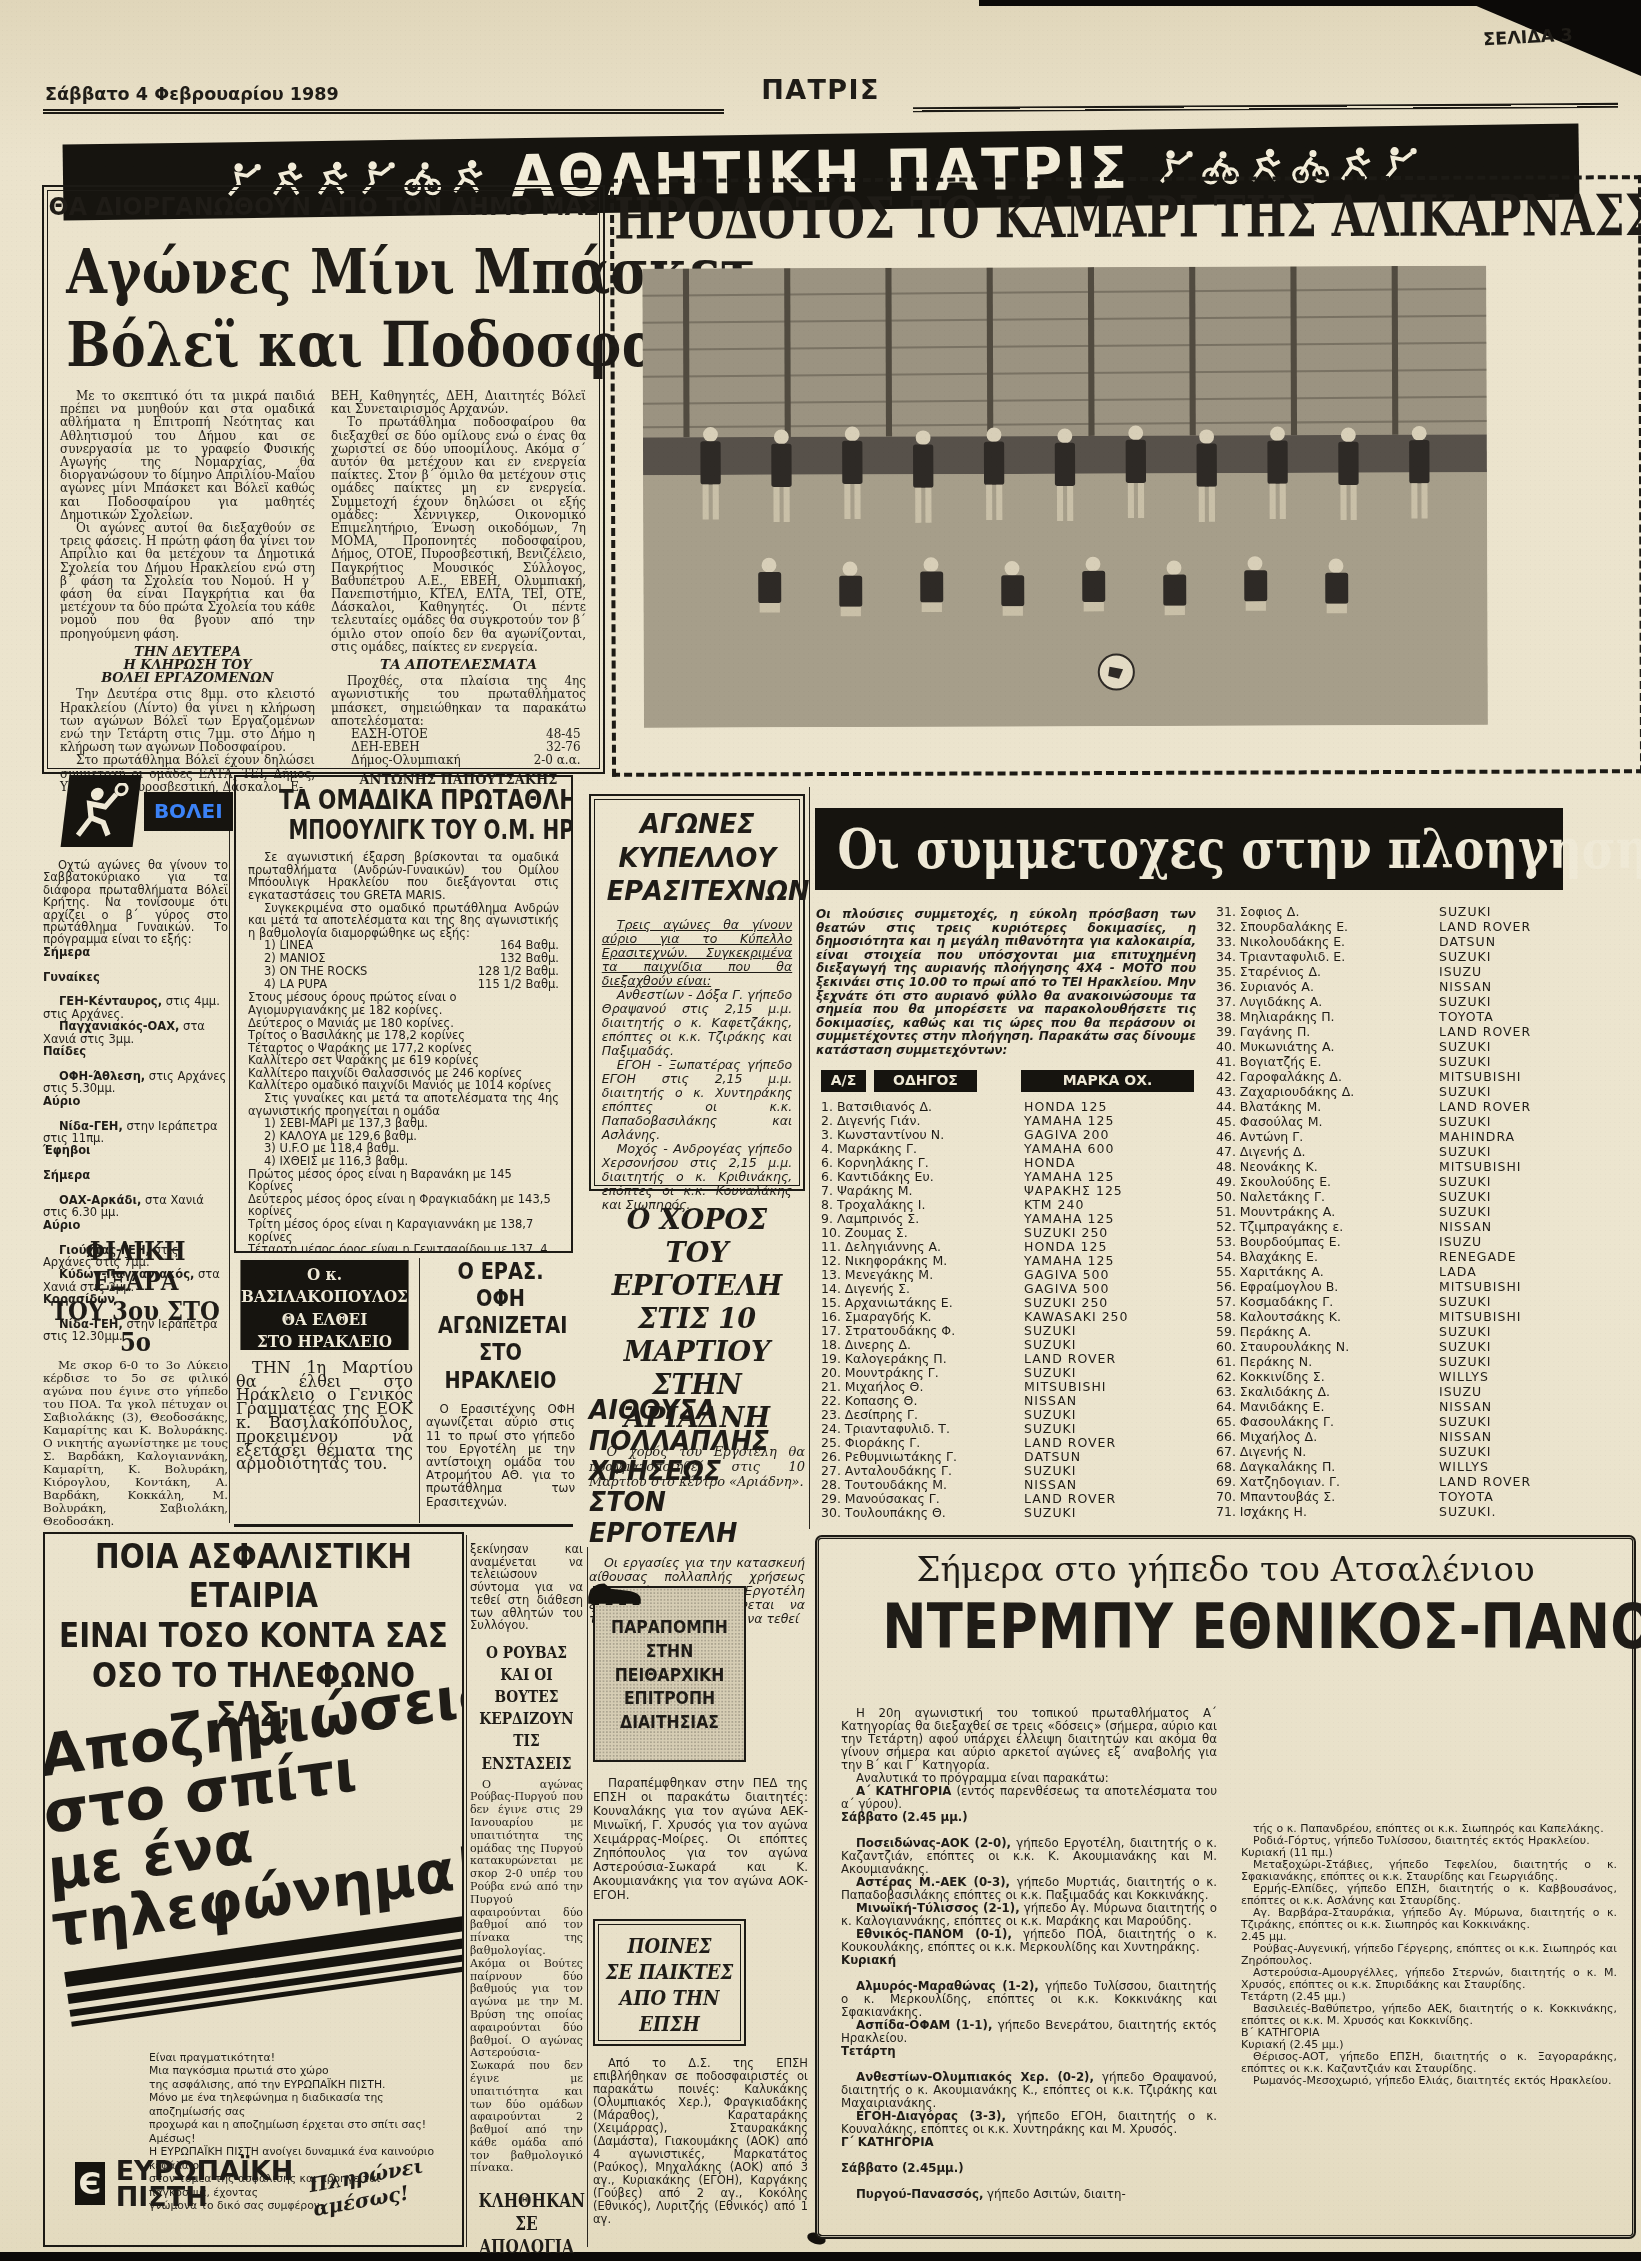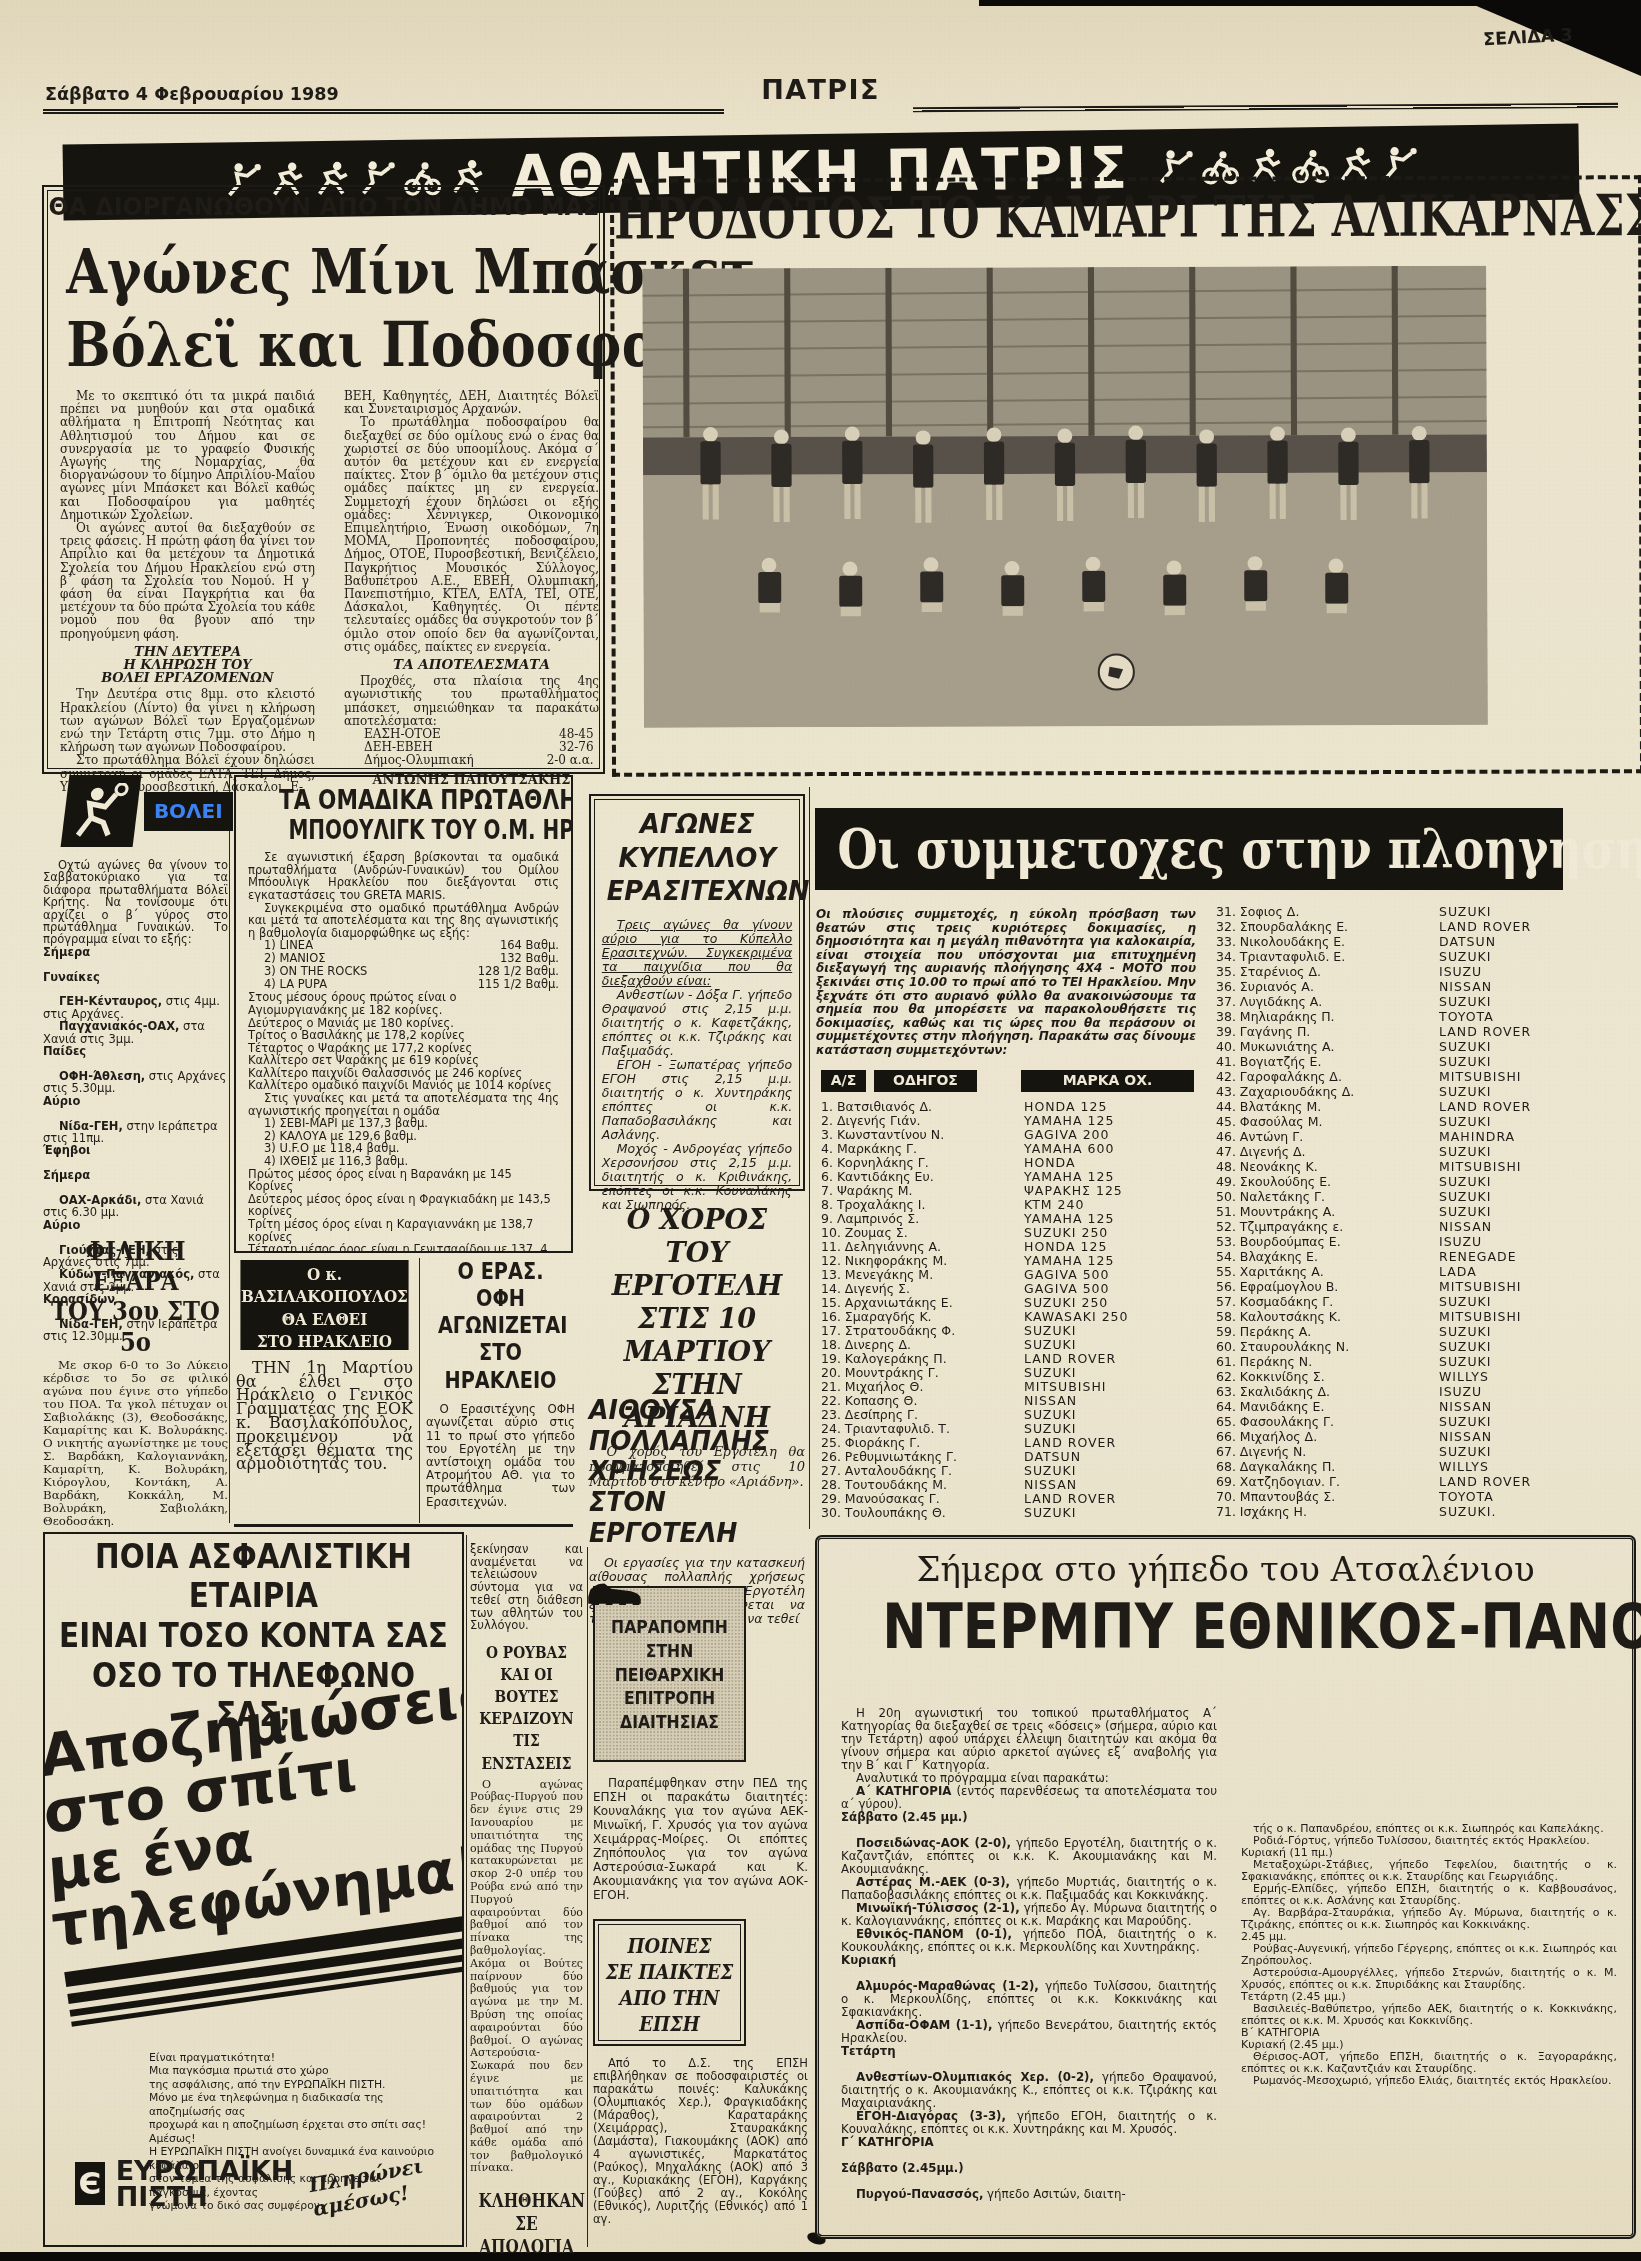--- a/index.html
+++ b/index.html
@@ -152,21 +152,21 @@
 
     <div class="abs serif bodyS just" style="left:16px;top:203px;width:255px;">
       <p class="indent" style="margin:0;">Με το σκεπτικό ότι τα μικρά παιδιά πρέπει να μυηθούν και στα ομαδικά αθλήματα η Επιτροπή Νεότητας και Αθλητισμού του Δήμου και σε συνεργασία με το γραφείο Φυσικής Αγωγής της Νομαρχίας, θα διοργανώσουν το δίμηνο Απριλίου-Μαΐου αγώνες μίνι Μπάσκετ και Βόλεϊ καθώς και Ποδοσφαίρου για μαθητές Δημοτικών Σχολείων.</p>
       <p class="indent" style="margin:0;">Οι αγώνες αυτοί θα διεξαχθούν σε τρεις φάσεις. Η πρώτη φάση θα γίνει τον Απρίλιο και θα μετέχουν τα Δημοτικά Σχολεία του Δήμου Ηρακλείου ενώ στη β΄ φάση τα Σχολεία του Νομού. Η γ΄ φάση θα είναι Παγκρήτια και θα μετέχουν τα δύο πρώτα Σχολεία του κάθε νομού που θα βγουν από την προηγούμενη φάση.</p>
       <p class="ctr b i pre" style="margin:4px 0;font-size:13px;">ΤΗΝ ΔΕΥΤΕΡΑ
 Η ΚΛΗΡΩΣΗ ΤΟΥ
 ΒΟΛΕΙ ΕΡΓΑΖΟΜΕΝΩΝ</p>
       <p class="indent" style="margin:0;">Την Δευτέρα στις 8μμ. στο κλειστό Ηρακλείου (Λίντο) θα γίνει η κλήρωση των αγώνων Βόλεϊ των Εργαζομένων ενώ την Τετάρτη στις 7μμ. στο Δήμο η κλήρωση των αγώνων Ποδοσφαίρου.</p>
       <p class="indent" style="margin:0;">Στο πρωτάθλημα Βόλεϊ έχουν δηλώσει συμμετοχή οι ομάδες ΕΛΤΑ, ΤΕΙ, Δήμος, ΥΕΒ, ΟΤΕ, Πυροσβεστική, Δάσκαλοι, Ε-</p>
     </div>
-    <div class="abs serif bodyS just" style="left:300px;top:203px;width:255px;">
+    <div class="abs serif bodyS just" style="left:287px;top:203px;width:255px;">
       <p style="margin:0;">ΒΕΗ, Καθηγητές, ΔΕΗ, Διαιτητές Βόλεϊ και Συνεταιρισμός Αρχανών.</p>
       <p class="indent" style="margin:0;">Το πρωτάθλημα ποδοσφαίρου θα διεξαχθεί σε δύο ομίλους ενώ ο ένας θα χωριστεί σε δύο υποομίλους. Ακόμα σ΄ αυτόν θα μετέχουν και εν ενεργεία παίκτες. Στον β΄ όμιλο θα μετέχουν στις ομάδες παίκτες μη εν ενεργεία. Συμμετοχή έχουν δηλώσει οι εξής ομάδες: Χέννιγκερ, Οικονομικό Επιμελητήριο, Ένωση οικοδόμων, 7η ΜΟΜΑ, Προπονητές ποδοσφαίρου, Δήμος, ΟΤΟΕ, Πυροσβεστική, Βενιζέλειο, Παγκρήτιος Μουσικός Σύλλογος, Βαθυπέτρου Α.Ε., ΕΒΕΗ, Ολυμπιακή, Πανεπιστήμιο, ΚΤΕΛ, ΕΛΤΑ, ΤΕΙ, ΟΤΕ, Δάσκαλοι, Καθηγητές. Οι πέντε τελευταίες ομάδες θα συγκροτούν τον β΄ όμιλο στον οποίο δεν θα αγωνίζονται, στις ομάδες, παίκτες εν ενεργεία.</p>
       <p class="ctr b i" style="margin:4px 0;font-size:13.5px;">ΤΑ ΑΠΟΤΕΛΕΣΜΑΤΑ</p>
       <p class="indent" style="margin:0;">Προχθές, στα πλαίσια της 4ης αγωνιστικής του πρωταθλήματος μπάσκετ, σημειώθηκαν τα παρακάτω αποτελέσματα:</p>
       <div>
           <div class="resr">
             <span>ΕΑΣΗ-ΟΤΟΕ</span>
             <span>48-45</span>
           </div>
           <div class="resr">

